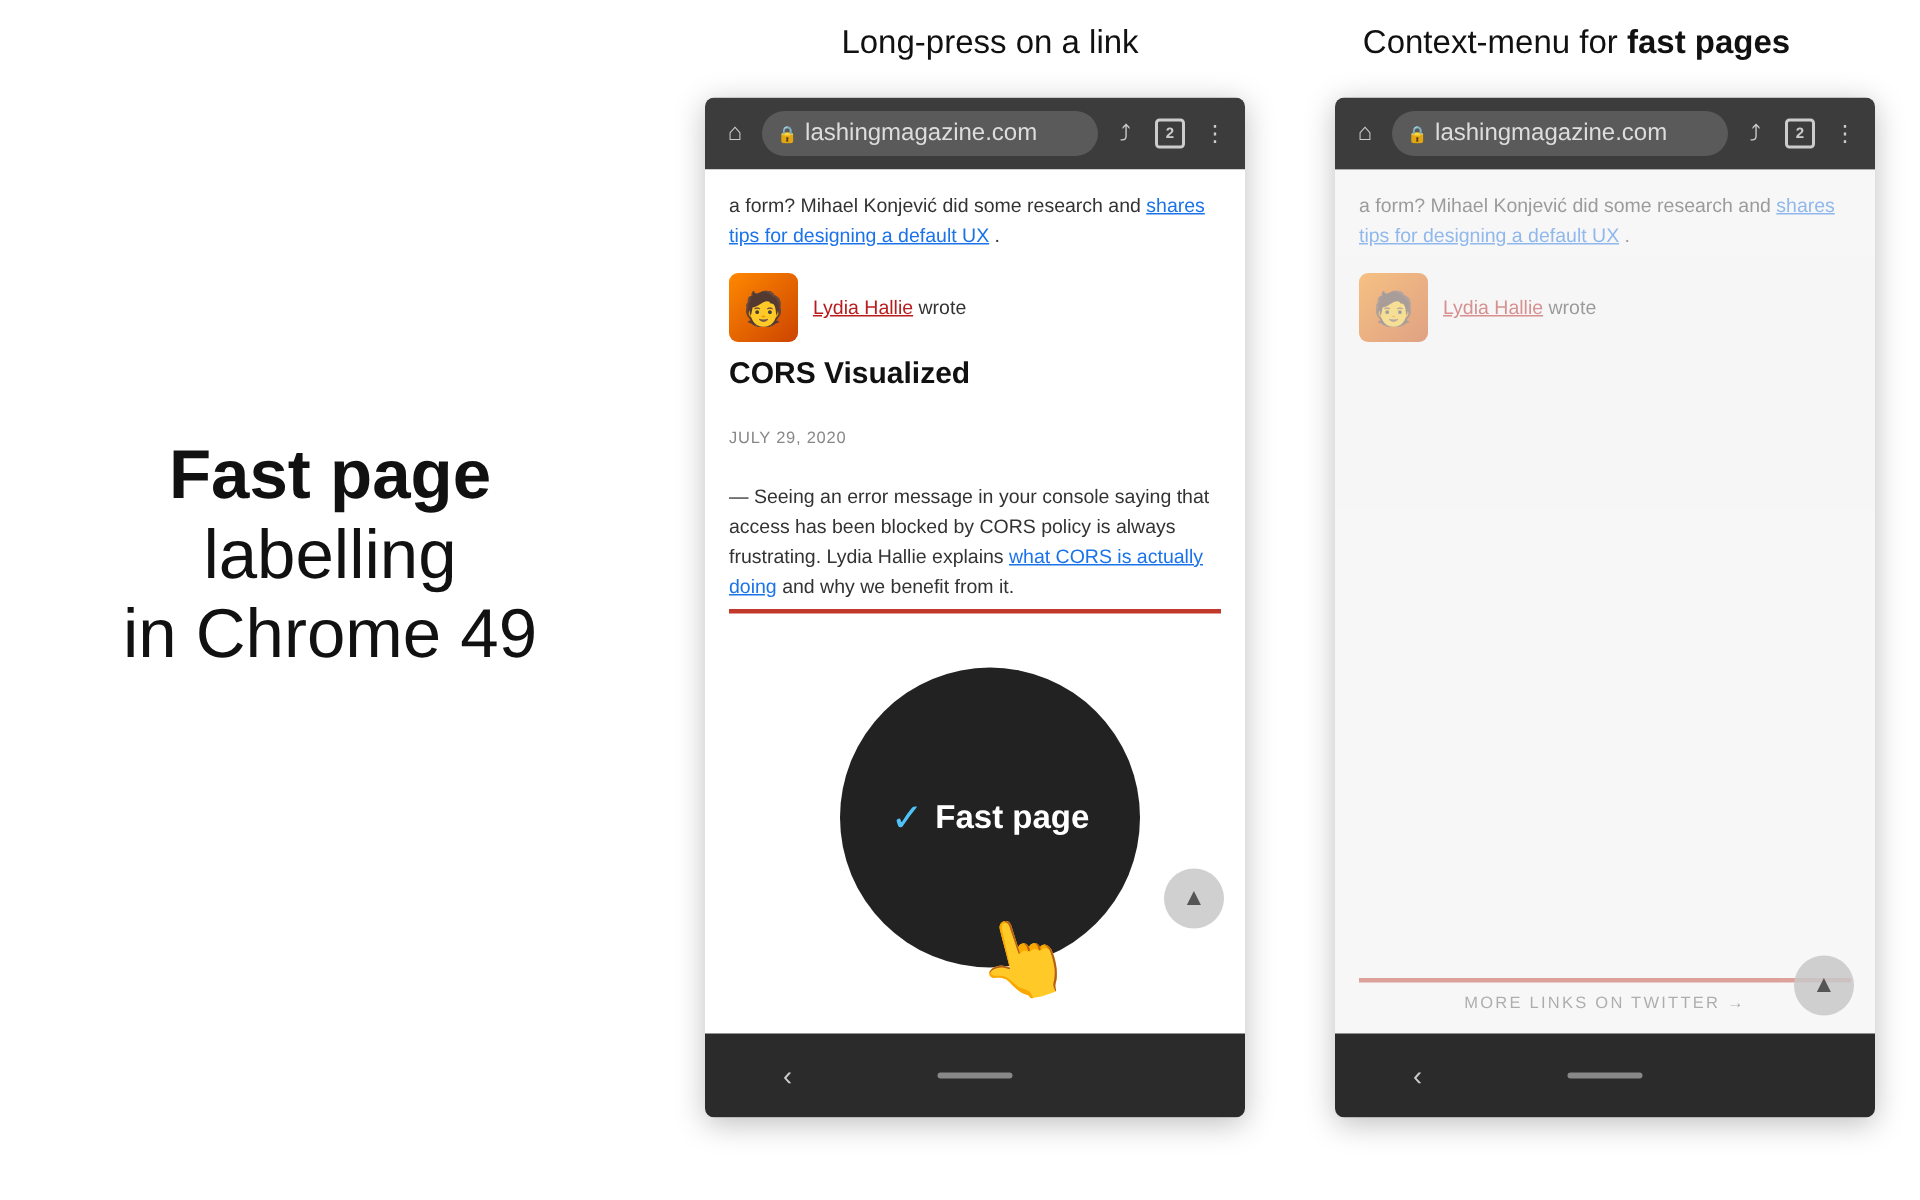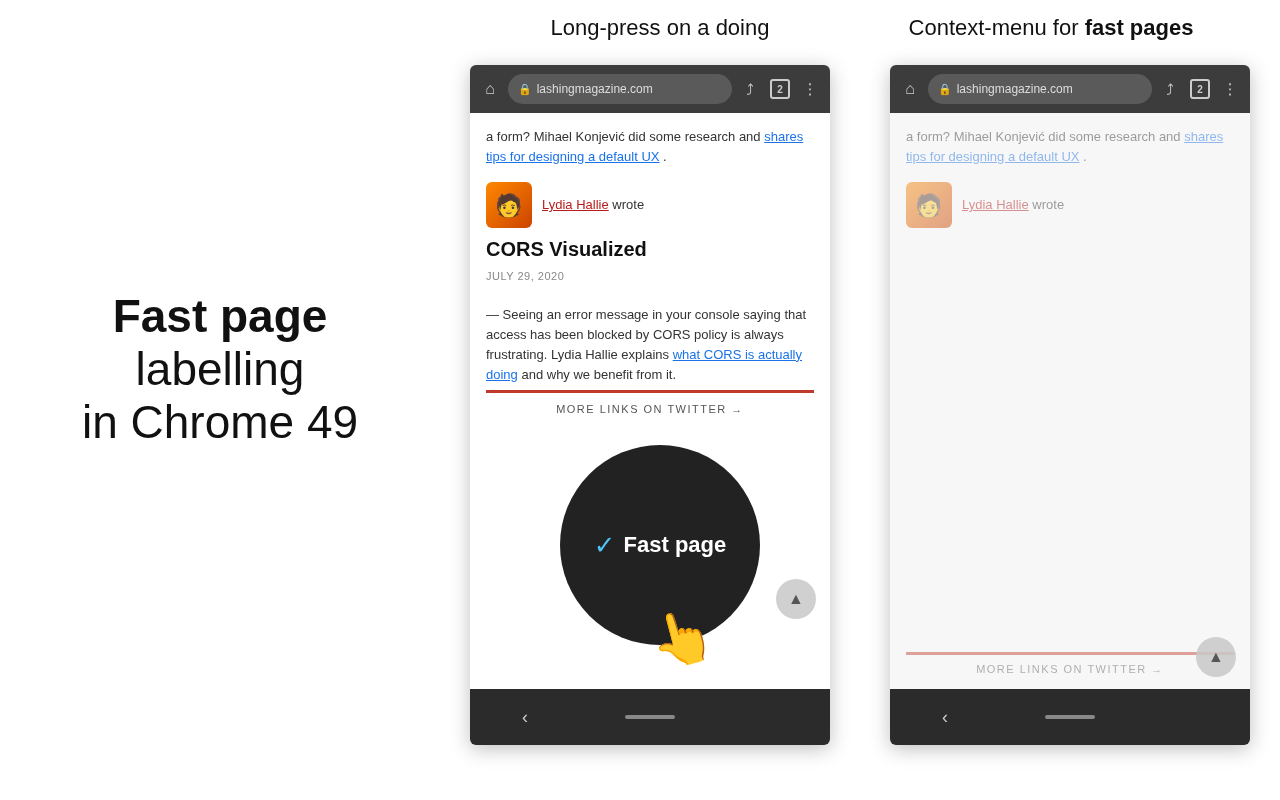--- a/index.html
+++ b/index.html
@@ -89,21 +89,21 @@
       background: #5a5a5a;
       border-radius: 20px;
       height: 30px;
       display: flex;
       align-items: center;
       padding: 0 10px;
       gap: 5px;
     }
     .url-text {
       color: #ddd;
-      font-size: 12px;
+      font-size: 16px;
       white-space: nowrap;
       overflow: hidden;
     }
     .lock-icon {
       color: #aaa;
       font-size: 11px;
     }
     .browser-actions {
       display: flex;
       align-items: center;
@@ -166,21 +166,21 @@
       font-size: 22px;
     }
     .author-name {
       color: #b91c1c;
       font-size: 13px;
     }
     .article-title {
       font-size: 20px;
       font-weight: bold;
       color: #111;
-      margin-bottom: 4px;
+      margin-bottom: 20px;
     }
     .article-date {
       font-size: 11px;
       color: #888;
       text-transform: uppercase;
       letter-spacing: 0.5px;
       margin-bottom: 6px;
     }
     .article-body {
       font-size: 13px;
@@ -283,21 +283,21 @@
       height: 100%;
     }
 
     .phone-right-bg {
       background: #f0f0f0;
     }
   </style>
 </head>
 <body>
 
-<div class="col-header col-header-left">Long-press on a doing</div>
+<div class="col-header col-header-left">Long-press on a link</div>
 
 <div class="col-header col-header-right">
   <span>Context-menu for </span><strong>fast pages</strong>
 </div>
 
 <div class="left-section">
   <div class="main-title">
     <strong>Fast page</strong><span> labelling</span><br>
     <span>in Chrome 49</span>
   </div>

